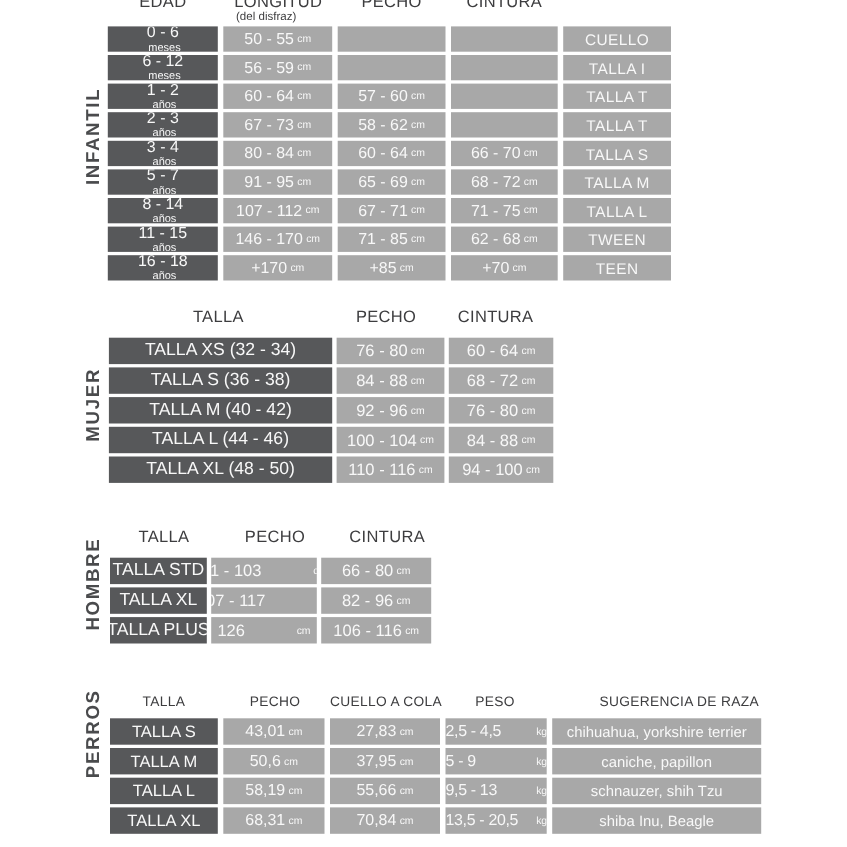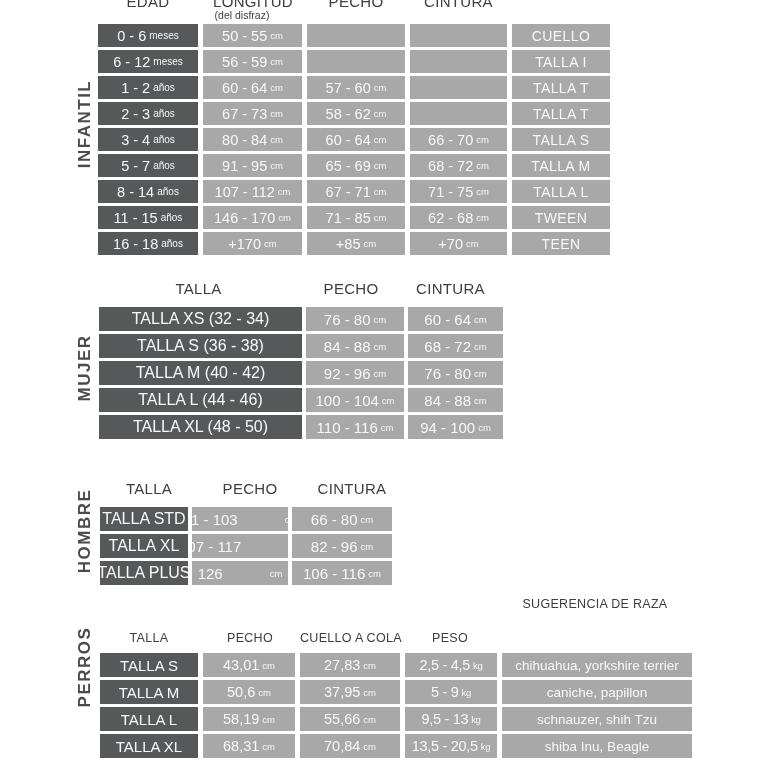--- a/index.html
+++ b/index.html
@@ -16,21 +16,21 @@
   }
   .tbl { position:absolute; }
   .row { display:flex; margin-bottom:3px; }
   .cell { display:flex; align-items:center; justify-content:center; color:#f8f8f8; white-space:nowrap; overflow:hidden; }
   .dark { background:#57585a; }
   .lite { background:#a8a8a8; }
   .u { font-size:9.5px; margin-left:3px; }
 
   .t-inf .row { column-gap:5px; height:23px; }
   .t-inf .cell { font-size:14.5px; }
-  .t-inf .c1 { width:100px; } .t-inf .c1 .u { font-size:10px; }
+  .t-inf .c1 { width:100px;flex-direction:column; } .t-inf .c1 .u { font-size:10px; }
   .t-inf .c2 { width:99px; }
   .t-inf .c3 { width:98px; }
   .t-inf .c4 { width:97px; }
   .t-inf .c5 { width:98px; font-size:14px; letter-spacing:0.4px; }
 
   .t-muj .row { column-gap:4px; height:24px; }
   .t-muj .cell { font-size:15px; }
   .t-muj .c1 { width:203px; font-size:16px; }
   .t-muj .c2 { width:98px; }
   .t-muj .c3 { width:95px; }
@@ -39,21 +39,21 @@
   .t-hom .cell { font-size:15px; }
   .t-hom .c1 { width:88px; font-size:16px; }
   .t-hom .c2 { width:96px;gap:44px; }
   .t-hom .c3 { width:100px;text-align:right; }
 
   .t-per .row { column-gap:5px; height:24px; }
   .t-per .cell { font-size:14.5px; }
   .t-per .c1 { width:98px; font-size:15px; }
   .t-per .c2 { width:92px; }
   .t-per .c3 { width:100px; }
-  .t-per .c4 { width:92px; letter-spacing:-0.3px; }
+  .t-per .c4 { width:92px; letter-spacing:-0.3px;justify-content:space-between; }
   .t-per .c5 { width:190px; font-size:13.5px; }
 </style>
 </head>
 <body>
 
 <div class="canvas">
 
   <div class="sec-label" style="left:25px; top:112px;">INFANTIL</div>
 
   <div class="hdr" style="left:98px; top:-7px; width:100px;">EDAD</div>
@@ -341,21 +341,21 @@
         </div>
     </div>
   </div>
 
   <div class="sec-label" style="left:25px; top:655px;">PERROS</div>
 
   <div class="hdr hdr-sm" style="left:100px; top:631px; width:98px;">TALLA</div>
   <div class="hdr hdr-sm" style="left:204px; top:631px; width:92px;">PECHO</div>
   <div class="hdr hdr-sm" style="left:300px; top:631px; width:100px;">CUELLO A COLA</div>
   <div class="hdr hdr-sm" style="left:404px; top:631px; width:92px;">PESO</div>
-  <div class="hdr hdr-sm" style="left:500px; top:597px; width:190px;">SUGERENCIA DE RAZA</div>
+  <div class="hdr hdr-sm" style="left:500px; top:631px; width:190px;text-align:right;">SUGERENCIA DE RAZA</div>
 
   <div class="tbl t-per" style="left:100px; top:653px;">
     <div class="row">
       <div class="cell dark c1">TALLA S</div>
       <div class="cell lite c2">
           <span>43,01</span>
           <span class="u">cm</span>
         </div>
       <div class="cell lite c3">
           <span>27,83</span>

